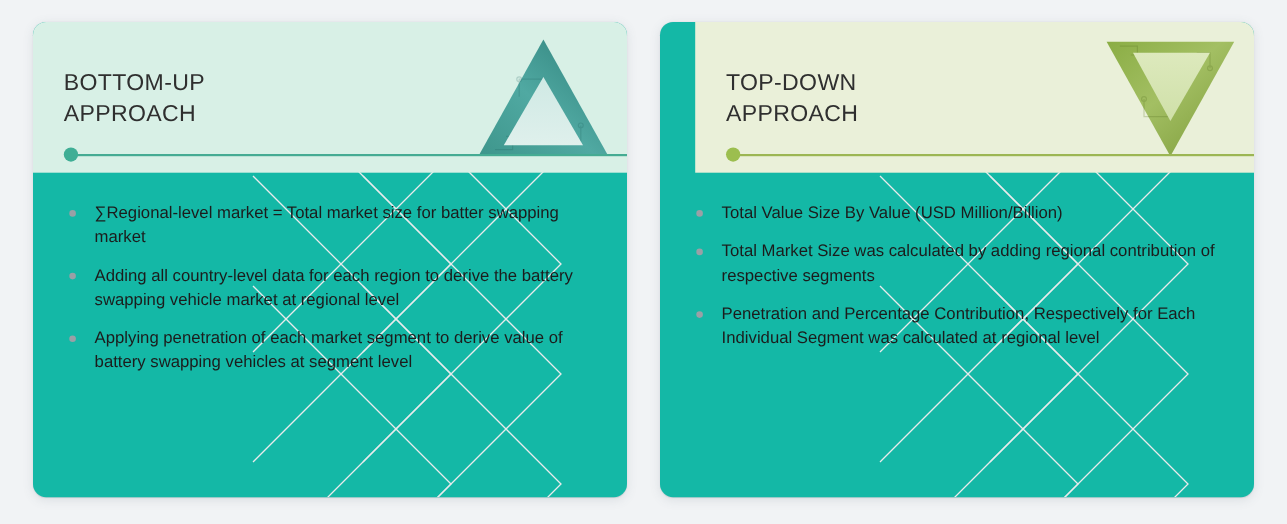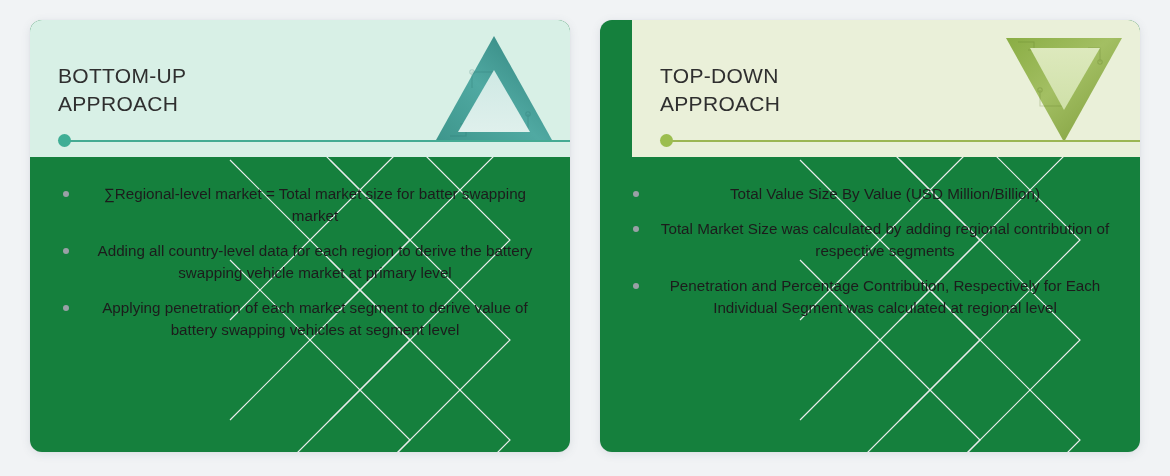--- a/index.html
+++ b/index.html
@@ -22,21 +22,21 @@
     height: 476px;
     display: flex;
     gap: 30px;
     padding: 20px 30px 24px 30px;
     box-sizing: border-box;
   }
 
   .card {
     position: relative;
     flex: 1 1 0;
-    background: #15803d;
+    background: #14b8a6;
     border-radius: 12px;
     box-shadow: 0 2px 10px rgba(80, 95, 110, 0.13), 0 0 1px rgba(80,95,110,0.18);
     overflow: hidden;
     display: flex;
     flex-direction: column;
   }
 
   
   .card .watermark {
     position: absolute;
@@ -114,21 +114,20 @@
     flex: 1 1 auto;
     padding: 26px 26px 18px 26px;
     box-sizing: border-box;
     z-index: 1;
   }
 
   ul.bullets {
     list-style: none;
     margin: 0;
     padding: 0;
-    text-align: center;
   }
   ul.bullets li {
     position: relative;
     padding-left: 30px;
     margin-bottom: 13px;
     font-size: 15.2px;
     line-height: 22px;
     color: #1c1c1c;
   }
   ul.bullets li:last-child { margin-bottom: 0; }
@@ -196,21 +195,21 @@
     </div>
 
     <div class="card-body">
       <ul class="bullets">
         <li>
           <span class="dot"></span>
           <span>∑Regional-level market = Total market size for batter swapping market</span>
         </li>
         <li>
           <span class="dot"></span>
-          <span>Adding all country-level data for each region to derive the battery swapping vehicle market at primary level</span>
+          <span>Adding all country-level data for each region to derive the battery swapping vehicle market at regional level</span>
         </li>
         <li>
           <span class="dot"></span>
           <span>Applying penetration of each market segment to derive value of battery swapping vehicles at segment level</span>
         </li>
       </ul>
     </div>
   </div>
 
   <div class="card card--topdown">

